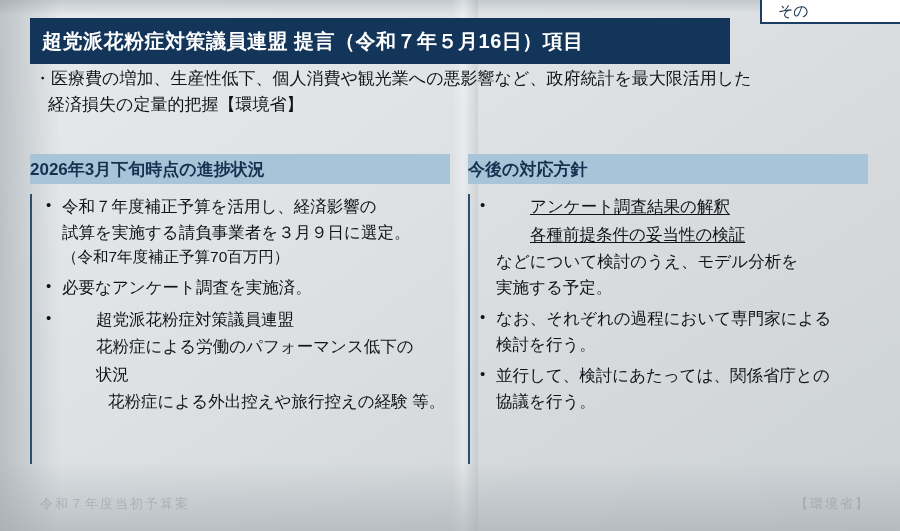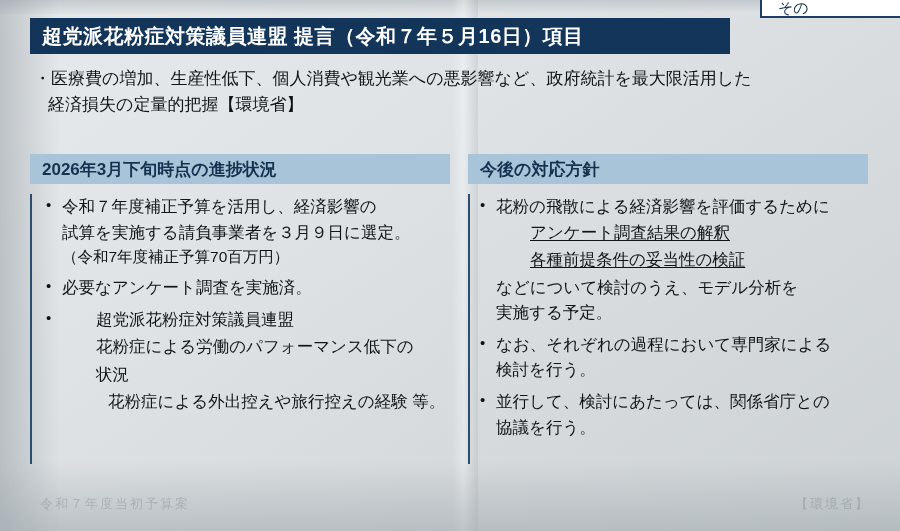--- a/index.html
+++ b/index.html
@@ -44,41 +44,41 @@
     background: linear-gradient(90deg, rgba(255,255,255,0) 0%, rgba(255,255,255,.35) 45%, rgba(150,158,164,.22) 100%);
     pointer-events: none;
   }
 
   
   .corner-box {
     position: absolute;
     right: 0;
     top: 0;
     width: 140px;
-    height: 18px;
+    height: 24px;
     background: #ffffff;
     border: 2px solid #1b3f63;
     border-right: none;
     border-top: none;
     display: flex;
     align-items: center;
     justify-content: flex-start;
     padding-left: 16px;
     box-sizing: border-box;
     color: #16324e;
     font-size: 15px;
   }
 
   
   .title-bar {
     position: absolute;
     left: 30px;
     top: 18px;
     width: 700px;
-    height: 36px;
+    height: 46px;
     background: #13355a;
     color: #ffffff;
     font-size: 20px;
     font-weight: bold;
     letter-spacing: .5px;
     display: flex;
     align-items: center;
     padding-left: 12px;
     box-sizing: border-box;
   }
@@ -104,21 +104,20 @@
   .panel-right { left: 468px; width: 400px; }
 
   .panel-head {
     height: 30px;
     background: #a8c4d8;
     color: #12324f;
     font-size: 17px;
     font-weight: bold;
     display: flex;
     align-items: center;
-    padding-left: 12px;
     box-sizing: border-box;
   }
   .panel-head.right { background: #a8c4d8; }
 
   .panel-body {
     position: relative;
     margin-top: 10px;
     color: #101418;
     font-size: 16.5px;
     line-height: 1.55;
@@ -207,21 +206,20 @@
     </div>
   </div>
 
   <div class="panel panel-right">
     <div class="panel-head right">
       <span>今後の対応方針</span>
     </div>
     <div class="panel-body">
       <ul class="items">
         <li>
-          <div>花粉の飛散による経済影響を評価するために</div>
           <div class="indent1 u">アンケート調査結果の解釈</div>
           <div class="indent1 u">各種前提条件の妥当性の検証</div>
           <div>などについて検討のうえ、モデル分析を</div>
           <div>実施する予定。</div>
         </li>
         <li>
           <div>なお、それぞれの過程において専門家による</div>
           <div>検討を行う。</div>
         </li>
         <li>

